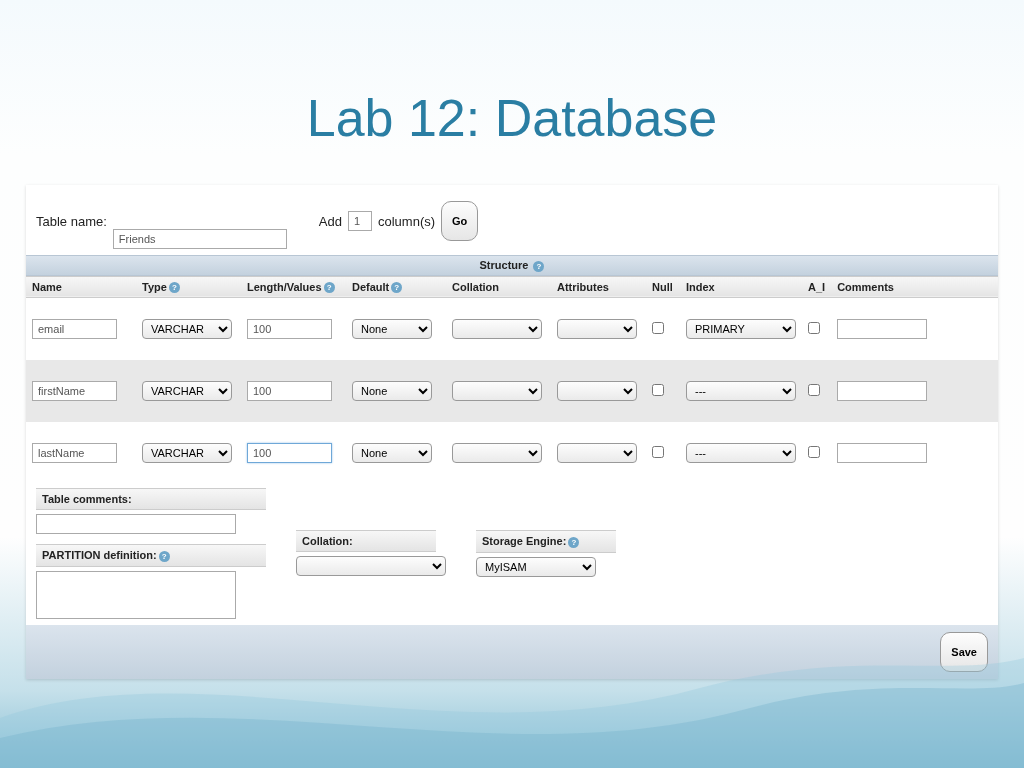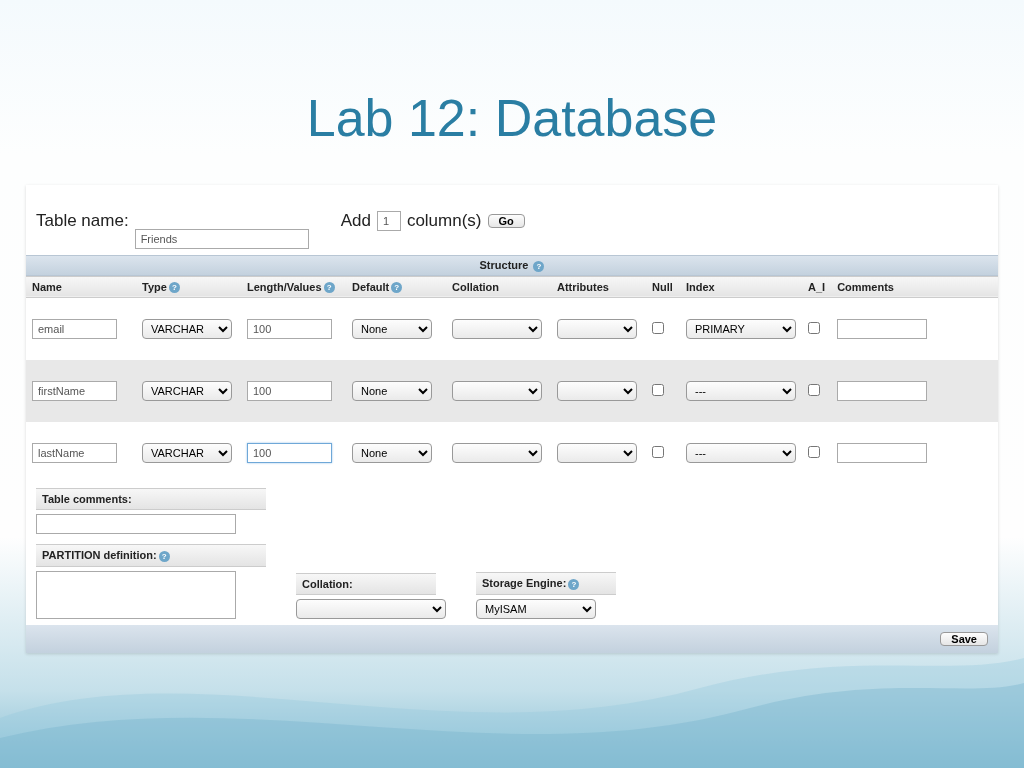--- a/index.html
+++ b/index.html
@@ -29,35 +29,35 @@
   box-shadow: 0 1px 3px rgba(0,0,0,0.15);
   font-size: 11px;
   color: #222;
 }
 .top-bar {
   padding: 8px 10px 6px 10px;
   display: flex;
   align-items: center;
   gap: 6px;
 }
-.top-bar label { font-size: 17px; color: #222; }
+.top-bar label { font-size: 13px; color: #222; }
 .txt {
   border: 1px solid #aaa;
   font-size: 11px;
   padding: 3px 5px;
   background: #fff;
   color: #555;
 }
 .txt.wide { width: 174px; margin-top: 36px; }
 .txt.tiny { width: 24px; text-align: left; }
 .btn {
   background: linear-gradient(#fdfdfd, #e6e6e6);
   border: 1px solid #999;
-  border-radius: 4px;
-  padding: 0 10px;
+  border-radius: 10px;
+  padding: 13px 10px;
   font-size: 11px;
   cursor: pointer;
   font-weight: bold;
 }
 .structure-header {
   background: linear-gradient(#dbe4ed, #c3d1de);
   text-align: center;
   font-size: 11px;
   font-weight: bold;
   padding: 3px 0;
@@ -106,21 +106,21 @@
   height: 20px;
 }
 .sel.small{ width:80px;}
 .txt-cell { width: 85px; }
 .txt-cell.focused { border: 1.5px solid #6fa8d8; box-shadow: 0 0 2px #9cc5e8; }
 .chk { width: 12px; height: 12px; }
 .meta-row {
   display: flex;
   gap: 30px;
   padding: 0 10px 6px 10px;
-  align-items: flex-end;
+  align-items: center;
 }
 .meta-block { display: flex; flex-direction: column; gap: 4px; }
 .meta-label {
   background: linear-gradient(#f7f7f7, #e4e4e4);
   font-size: 11px;
   font-weight: bold;
   padding: 4px 6px;
   width: 230px;
   border-top:1px solid #ccc; border-bottom:1px solid #ccc;
 }

